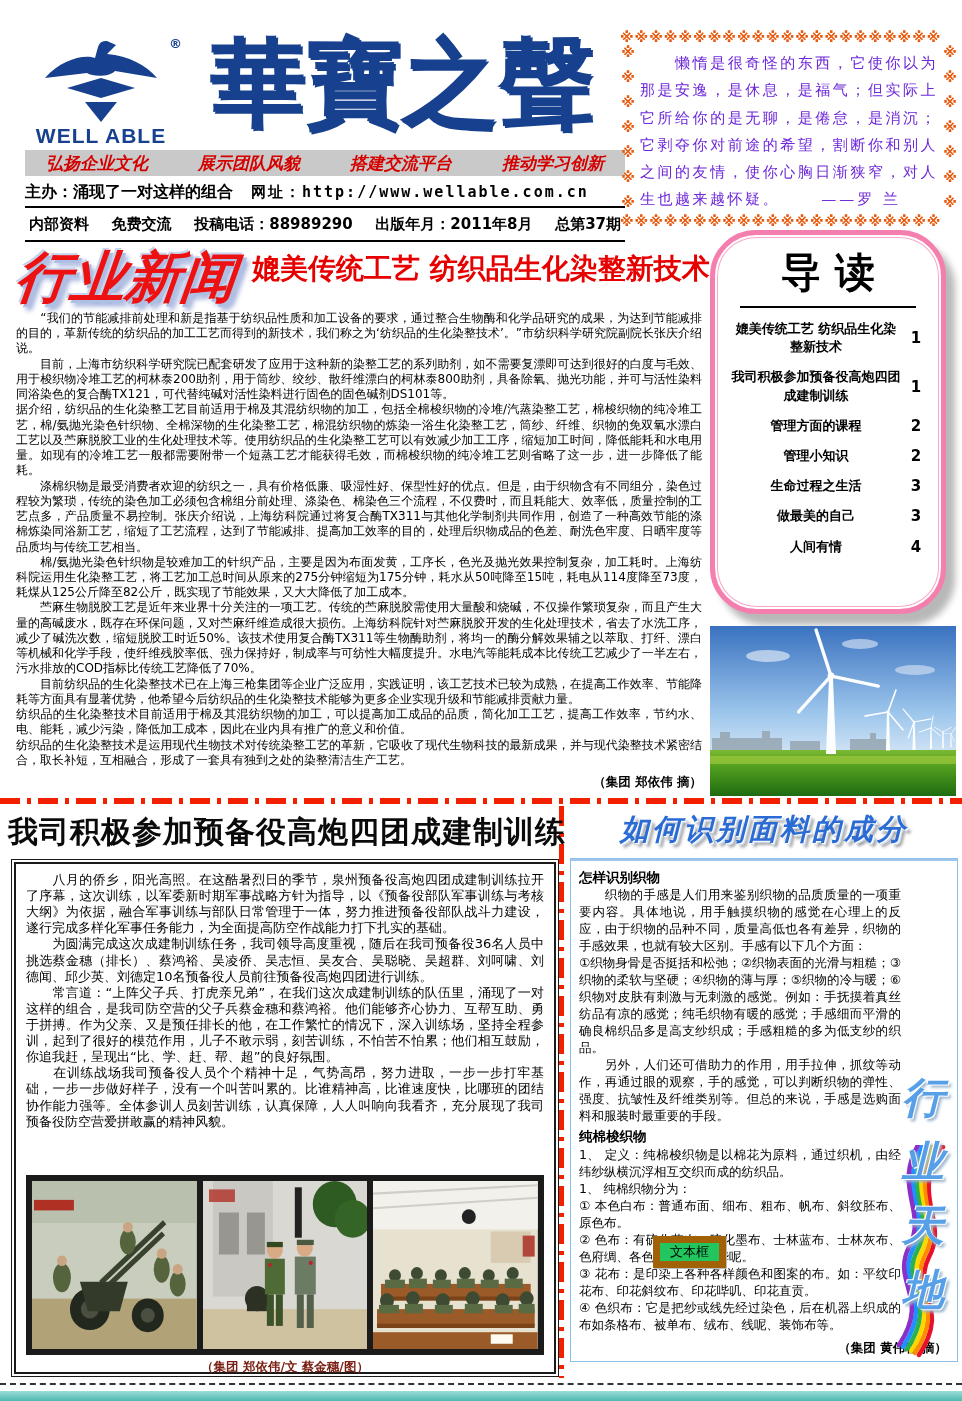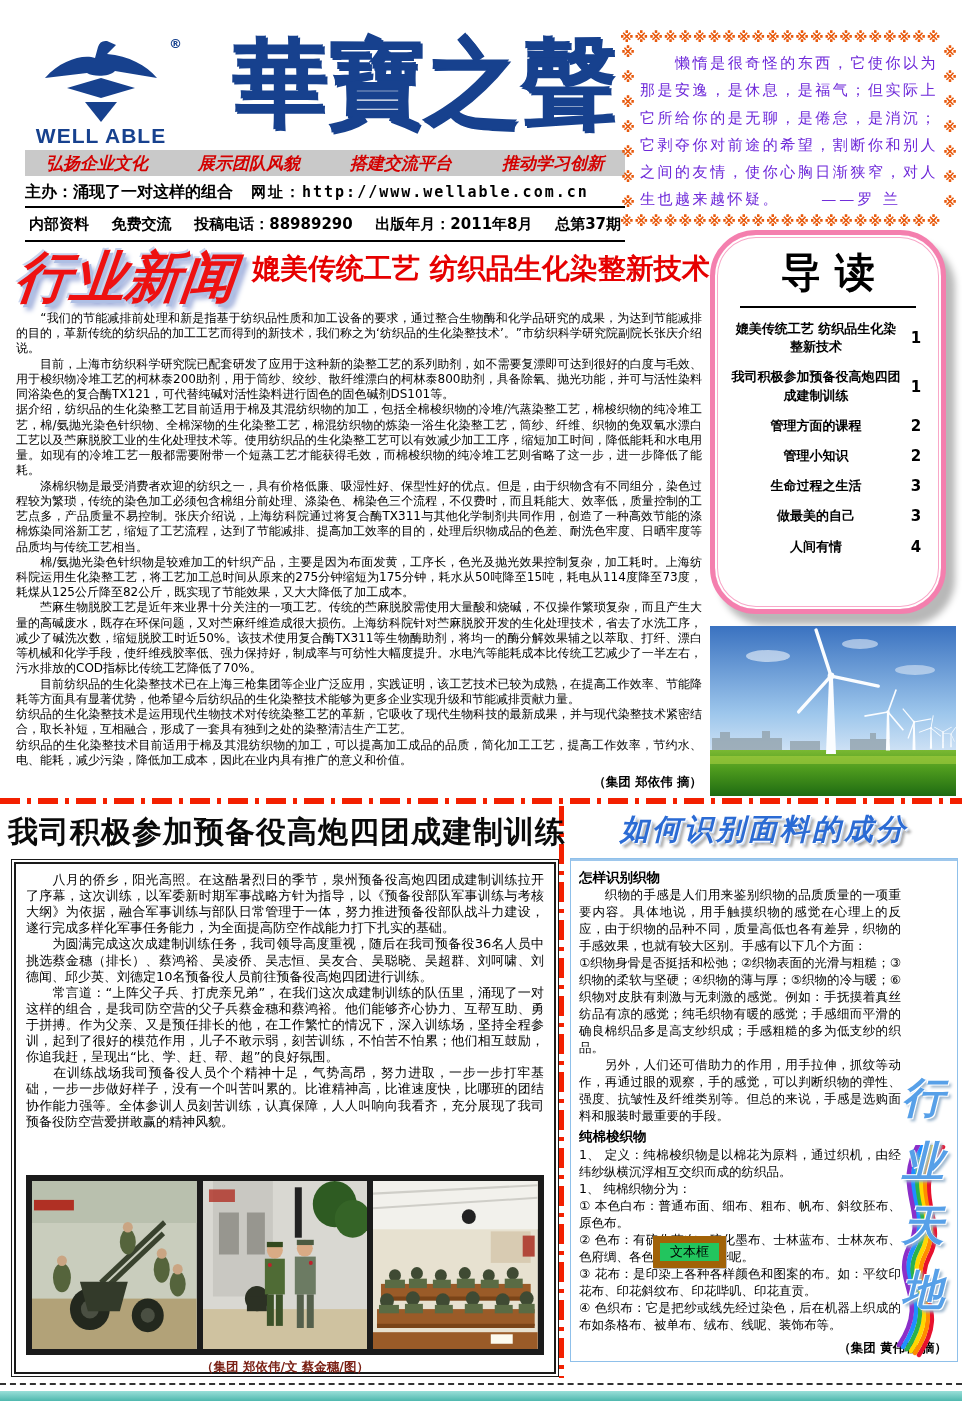--- a/index.html
+++ b/index.html
@@ -7,21 +7,21 @@
         font-family:"DejaVu Sans","Liberation Sans",sans-serif;overflow:hidden;
         border-right:2px dashed #2a3560;}
   .abs{position:absolute;}
 
   
   .logo-block{left:26px;top:38px;width:150px;height:112px;text-align:center;}
   .logo-block svg{display:block;margin:0 auto;}
   .reg-mark{position:absolute;right:-6px;top:-2px;font-size:13px;font-weight:bold;color:#17418e;}
   .logo-text{font-size:21px;font-weight:bold;color:#17418e;letter-spacing:1px;margin-top:2px;
              font-family:"Liberation Sans",sans-serif;}
-  .paper-title{left:188px;top:26px;width:428px;height:118px;display:flex;justify-content:flex-end;
+  .paper-title{left:188px;top:26px;width:428px;height:118px;display:flex;justify-content:center;
                align-items:center;font-family:"DejaVu Serif","Liberation Serif",serif;font-weight:bold;
                font-size:96px;color:#17418e;text-shadow:2px 2px 0 #17418e;}
   .slogan-bar{left:25px;top:150px;width:600px;height:26px;background:#c9c9c9;display:flex;
               justify-content:space-around;align-items:center;gap:8px;}
   .slogan-bar span{color:#d40000;font-weight:bold;font-style:italic;font-size:17px;
                    font-family:"DejaVu Serif","Liberation Serif",serif;}
   .org-line{left:25px;top:181px;width:600px;height:23px;font-size:16px;font-weight:bold;color:#000;
             display:flex;align-items:center;gap:18px;white-space:nowrap;}
   .org-site{letter-spacing:2px;font-family:"DejaVu Sans Mono","Liberation Mono",monospace;font-size:15px;}
   .info-line{left:25px;top:206px;width:600px;height:26px;border-top:2px solid #000;border-bottom:2px solid #000;
@@ -165,22 +165,22 @@
   <div class="abs main-headline">媲美传统工艺 纺织品生化染整新技术</div>
   <div class="abs main-body">
 
   <p>　　“我们的节能减排前处理和新是指基于纺织品性质和加工设备的要求，通过整合生物酶和化学品研究的成果，为达到节能减排的目的，革新传统的纺织品的加工工艺而得到的新技术，我们称之为‘纺织品的生化染整技术’。”市纺织科学研究院副院长张庆介绍说。</p>
       <p>　　目前，上海市纺织科学研究院已配套研发了应用于这种新的染整工艺的系列助剂，如不需要复漂即可达到很好的白度与毛效、用于梭织物冷堆工艺的柯林泰200助剂，用于筒纱、绞纱、散纤维漂白的柯林泰800助剂，具备除氧、抛光功能，并可与活性染料同浴染色的复合酶TX121，可代替纯碱对活性染料进行固色的固色碱剂DS101等。</p>
       <p>据介绍，纺织品的生化染整工艺目前适用于棉及其混纺织物的加工，包括全棉梭织物的冷堆/汽蒸染整工艺，棉梭织物的纯冷堆工艺，棉/氨抛光染色针织物、全棉深物的生化染整工艺，棉混纺织物的炼染一浴生化染整工艺，筒纱、纤维、织物的免双氧水漂白工艺以及苎麻脱胶工业的生化处理技术等。使用纺织品的生化染整工艺可以有效减少加工工序，缩短加工时间，降低能耗和水电用量。如现有的冷堆工艺一般都需要附带一个短蒸工艺才能获得毛效，而棉梭织物的纯冷堆工艺则省略了这一步，进一步降低了能耗。</p>
       <p>　　涤棉织物是最受消费者欢迎的纺织之一，具有价格低廉、吸湿性好、保型性好的优点。但是，由于织物含有不同组分，染色过程较为繁琐，传统的染色加工必须包含棉组分前处理、涤染色、棉染色三个流程，不仅费时，而且耗能大、效率低，质量控制的工艺点多，产品质量不易控制。张庆介绍说，上海纺科院通过将复合酶TX311与其他化学制剂共同作用，创造了一种高效节能的涤棉炼染同浴新工艺，缩短了工艺流程，达到了节能减排、提高加工效率的目的，处理后织物成品的色差、耐洗色牢度、日晒牢度等品质均与传统工艺相当。</p>
       <p>　　棉/氨抛光染色针织物是较难加工的针织产品，主要是因为布面发黄，工序长，色光及抛光效果控制复杂，加工耗时。上海纺科院运用生化染整工艺，将工艺加工总时间从原来的275分钟缩短为175分钟，耗水从50吨降至15吨，耗电从114度降至73度，耗煤从125公斤降至82公斤，既实现了节能效果，又大大降低了加工成本。</p>
       <p>　　苎麻生物脱胶工艺是近年来业界十分关注的一项工艺。传统的苎麻脱胶需使用大量酸和烧碱，不仅操作繁琐复杂，而且产生大量的高碱废水，既存在环保问题，又对苎麻纤维造成很大损伤。上海纺科院针对苎麻脱胶开发的生化处理技术，省去了水洗工序，减少了碱洗次数，缩短脱胶工时近50%。该技术使用复合酶TX311等生物酶助剂，将均一的酶分解效果辅之以萃取、打纤、漂白等机械和化学手段，使纤维残胶率低、强力保持好，制成率与可纺性大幅度提升。水电汽等能耗成本比传统工艺减少了一半左右，污水排放的COD指标比传统工艺降低了70%。</p>
       <p>　　目前纺织品的生化染整技术已在上海三枪集团等企业广泛应用，实践证明，该工艺技术已较为成熟，在提高工作效率、节能降耗等方面具有显著优势，他希望今后纺织品的生化染整技术能够为更多企业实现升级和节能减排贡献力量。</p>
+      <p>纺织品的生化染整技术目前适用于棉及其混纺织物的加工，可以提高加工成品的品质，简化加工工艺，提高工作效率，节约水、电、能耗，减少污染，降低加工成本，因此在业内具有推广的意义和价值。</p>
       <p>纺织品的生化染整技术是运用现代生物技术对传统染整工艺的革新，它吸收了现代生物科技的最新成果，并与现代染整技术紧密结合，取长补短，互相融合，形成了一套具有独到之处的染整清洁生产工艺。</p>
-      <p>纺织品的生化染整技术目前适用于棉及其混纺织物的加工，可以提高加工成品的品质，简化加工工艺，提高工作效率，节约水、电、能耗，减少污染，降低加工成本，因此在业内具有推广的意义和价值。</p>
     </div>
   <div class="abs main-byline">（集团 郑依伟 摘）</div>
 
   <div class="abs guide-box">
     <div class="guide-title">导读</div>
     <div class="guide-rule"></div>
     <div>
 
         <div class="guide-row">
           <span class="guide-item-title">媲美传统工艺 纺织品生化染整新技术</span>

